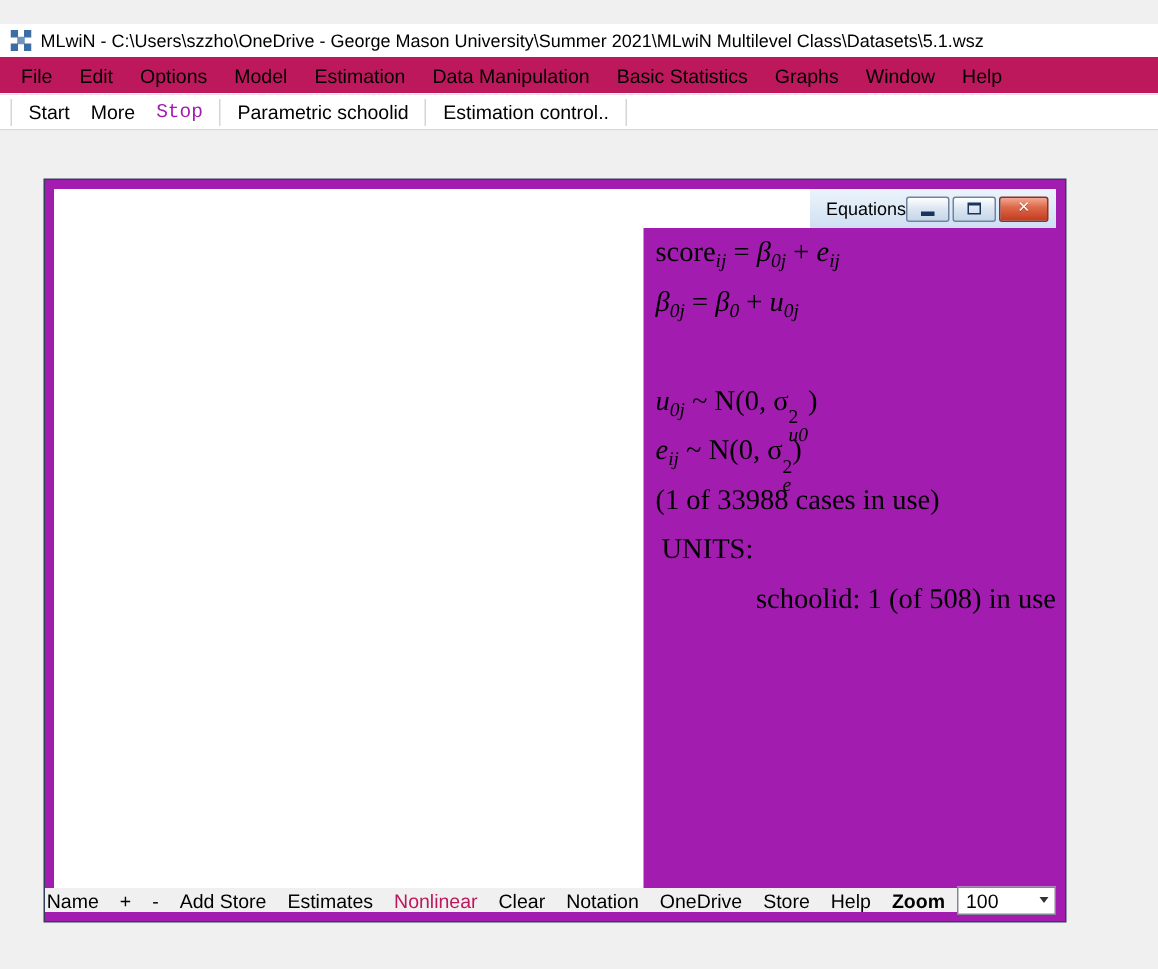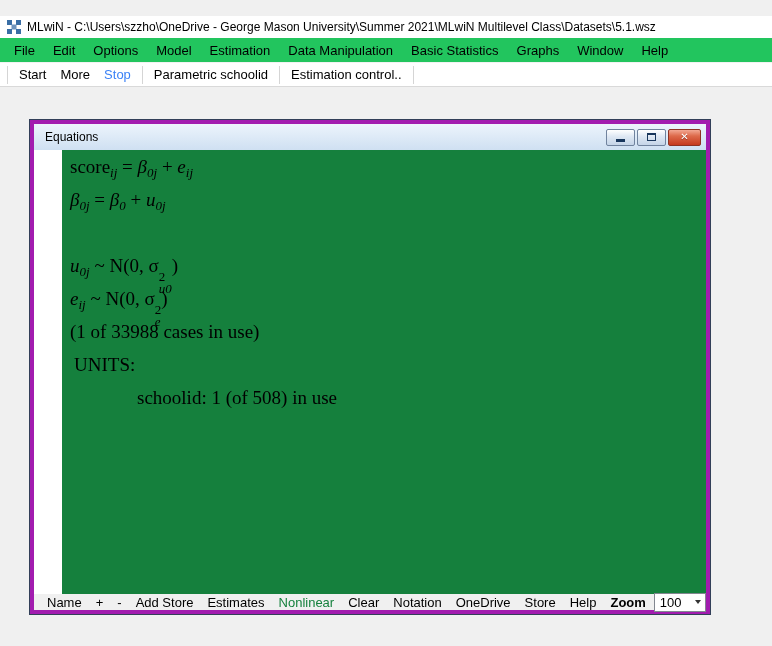--- a/index.html
+++ b/index.html
@@ -4,63 +4,63 @@
 <style>
   * { box-sizing: border-box; margin: 0; padding: 0; }
   html,body { width: 772px; height: 646px; overflow: hidden; }
   body { background: #f0f0f0; font-family: "Liberation Sans", sans-serif; color: #000; }
 
   
   .app-titlebar { height: 22px; background: #ffffff; display: flex; align-items: center; padding-left: 7px; gap: 6px; font-size: 12px; margin-top: 16px; }
   .app-icon svg { display: block; }
   .titlebar-text { white-space: nowrap; }
 
-  .menubar { height: 25px; background: #22c55e; display: flex; align-items: center; font-size: 13px; padding-left: 5px; border-bottom: 1px solid #f2f2f2; }
+  .menubar { height: 25px; background: #be185d; display: flex; align-items: center; font-size: 13px; padding-left: 5px; border-bottom: 1px solid #f2f2f2; }
   .menu-item { padding: 0 9px; height: 100%; display: flex; align-items: center; cursor: default; }
 
   .toolbar { height: 24px; background: #ffffff; display: flex; align-items: center; font-size: 13px; padding-left: 3px; border-bottom: 1px solid #d9d9d9; }
   .tb-sep { width: 1px; height: 18px; background: #d5d5d5; margin: 0 4px; }
   .tb-btn { padding: 0 7px; cursor: default; white-space: nowrap; }
-  .tb-btn.disabled { color: #3b82f6; }
+  .tb-btn.disabled { color: #a21caf; font-family: Liberation Mono, monospace; }
 
   .client { position: relative; height: 574px; background: #f0f0f0; }
 
   
   .eqwin { position: absolute; left: 30px; top: 33px; width: 680px; height: 494px;
-           border: 4px solid #a21caf; outline: 1px solid #323f58; background: #fff;
-           display: flex; flex-direction: column; }
+           border: 6px solid #a21caf; outline: 1px solid #323f58; background: #fff;
+           display: flex; flex-direction: column; align-items: flex-end; }
   .eq-titlebar { height: 26px; background: linear-gradient(#ecf4fc, #cfe0f2); display: flex; align-items: center;
                  padding: 0 5px 0 11px; font-size: 12px; flex: 0 0 auto; }
   .eq-title { flex: 1; }
   .win-btns { display: flex; gap: 2px; }
   .win-btn { width: 29px; height: 17px; border: 1px solid #70839e; border-radius: 2px;
              background: linear-gradient(#ffffff, #dde7f3 45%, #c5d5e8);
              display: flex; align-items: center; justify-content: center; cursor: default; }
   .win-btn.close { width: 33px; border-color: #8e3323;
              background: linear-gradient(#f2a893, #dd6a4b 40%, #c53a1e); }
   .glyph-min { width: 9px; height: 3px; background: #18365c; margin-top: 7px; }
   .glyph-max { width: 9px; height: 8px; border: 1px solid #18365c; border-top-width: 2px; }
   .glyph-close { color: #fff; font-size: 10px; font-weight: bold; line-height: 1; text-shadow: 0 1px 0 rgba(60,0,0,0.45); font-family: "DejaVu Sans", sans-serif; }
   .glyph-close::before { content: "✕"; }
 
-  .eq-content { flex: 1 1 auto; background: #15803d; font-family: "Liberation Serif", serif;
+  .eq-content { flex: 1 1 auto; background: #a21caf; font-family: "Liberation Serif", serif;
                 font-size: 19px; padding: 0 0 16px 8px; overflow: hidden; margin-left: 28px; }
   .eq-line { height: 33px; line-height: 33px; white-space: pre; }
   .tok-r { font-style: normal; }
   .tok-i { font-style: italic; }
   .tok-s { font-style: italic; font-size: 13px; vertical-align: -4px; }
   .supsub { display: inline-flex; flex-direction: column; align-items: flex-start; vertical-align: -9px; }
   .ss-sup { font-size: 13px; line-height: 12px; font-style: normal; }
   .ss-sub { font-size: 13px; line-height: 11px; font-style: italic; }
 
   .eq-toolbar { height: 16px; background: #f0f0f0; display: flex; align-items: center;
                 font-size: 13px; padding-left: 6px; flex: 0 0 auto; }
   .eq-tb-buttons { display: flex; align-items: center; }
   .eq-tb-btn { padding: 0 7px; cursor: default; white-space: nowrap; }
-  .eq-tb-btn.disabled { color: #15803d; }
+  .eq-tb-btn.disabled { color: #be185d; }
   .eq-tb-btn.bold { font-weight: bold; }
   .zoom-combo { width: 66px; height: 19px; background: #fff; border: 1px solid #828790;
                 display: flex; align-items: center; margin-left: 1px; }
   .zoom-value { flex: 1; padding-left: 5px; font-size: 13px; }
   .zoom-arrow { width: 15px; height: 100%; display: flex; align-items: center; justify-content: center; }
   .zoom-arrow::before { content: ""; border-left: 3.5px solid transparent; border-right: 3.5px solid transparent; border-top: 4px solid #333; }
 </style>
 </head>
 <body>
 

